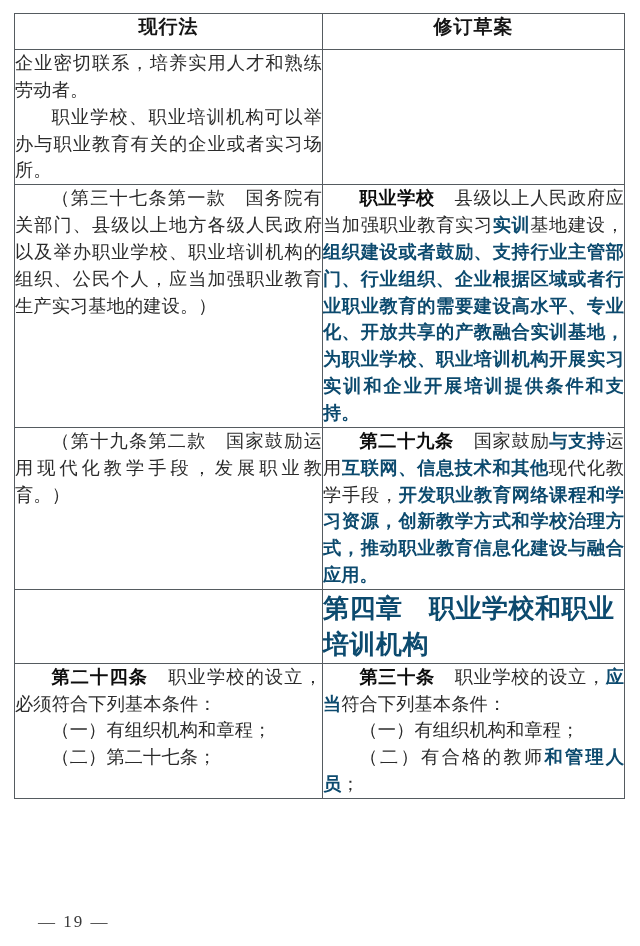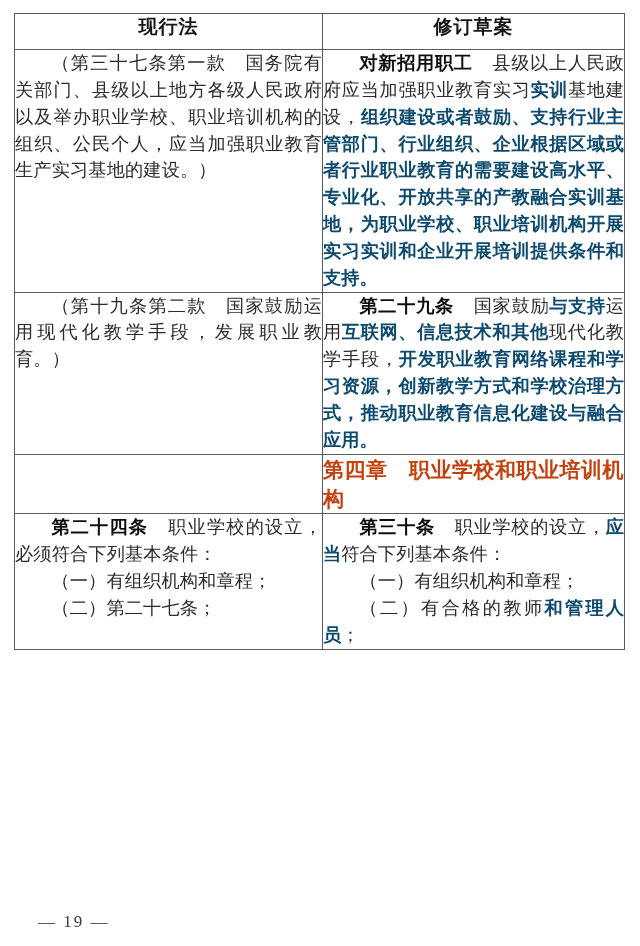--- a/index.html
+++ b/index.html
@@ -83,24 +83,24 @@
   .art {
     font-weight: bold;
     color: #0d0d0d;
     font-family: "Liberation Sans", "DejaVu Sans", sans-serif;
   }
   .gap { display: inline-block; width: 1.05em; }
 
   
   .chapter-cell {
     padding: 7px 7px 8px 10px;
-    font-size: 21px;
+    font-size: 26px;
     line-height: 1.4;
     font-weight: bold;
-    color: #c2410c;
+    color: #0c4a6e;
     font-family: "Liberation Sans", "DejaVu Sans", sans-serif;
     letter-spacing: 0.5px;
   }
   .empty-cell { padding: 5px; }
   tr.r-1     td { height: 130px; }
   tr.r-2     td { height: 217px; }
   tr.r-3     td { height: 178px; }
   tr.r-4     td { height: 157px; }
   tr.r-5     td { height: 38px; }
   tr.r-6     td { height: 104px; }
@@ -125,27 +125,34 @@
     <colgroup>
       <col class="c-left">
       <col class="c-right">
     </colgroup>
     <tbody>
       <tr class="r-head">
         <th class="hdr-cell">现行法</th>
         <th class="hdr-cell">修订草案</th>
       </tr>
 
+      <tr class="r-1">
+        <td class="cell">
+            <p class="noindent"><span>企业密切联系，培养实用人才和熟练劳动者。</span></p>
+            <p><span>职业学校、职业培训机构可以举办与职业教育有关的企业或者实习场所。</span></p>
+          </td>
+        <td class="cell empty-cell"></td>
+      </tr>
 
       <tr class="r-2">
         <td class="cell">
             <p><span>（第三十七条第一款　国务院有关部门、县级以上地方各级人民政府以及举办职业学校、职业培训机构的组织、公民个人，应当加强职业教育生产实习基地的建设。）</span></p>
           </td>
         <td class="cell">
-            <p><span class="art">对新招用职工</span><span class="gap"></span><span>县级以上人民政府应当加强职业教育实习</span><b>实训</b><span>基地建设，</span><b>组织建设或者鼓励、支持行业主管部门、行业组织、企业根据区域或者行业职业教育的需要建设高水平、专业化、开放共享的产教融合实训基地</b><b>，为职业学校、职业培训机构开展实习实训和企业开展培训提供条件和支持。</b></p>
+            <p><span class="art">职业学校</span><span class="gap"></span><span>县级以上人民政府应当加强职业教育实习</span><b>实训</b><span>基地建设，</span><b>组织建设或者鼓励、支持行业主管部门、行业组织、企业根据区域或者行业职业教育的需要建设高水平、专业化、开放共享的产教融合实训基地</b><b>，为职业学校、职业培训机构开展实习实训和企业开展培训提供条件和支持。</b></p>
           </td>
       </tr>
 
 
       <tr class="r-4">
         <td class="cell">
             <p><span>（第十九条第二款　国家鼓励运用现代化教学手段，发展职业教育。）</span></p>
           </td>
         <td class="cell">
             <p><span class="art">第二十九条</span><span class="gap"></span><span>国家鼓励</span><b>与支持</b><span>运用</span><b>互联网、信息技术和其他</b><span>现代化教学手段，</span><b>开发职业教育网络课程和学习资源，创新教学方式和学校治理方式，推动职业教育信息化建设与融合应用。</b></p>

